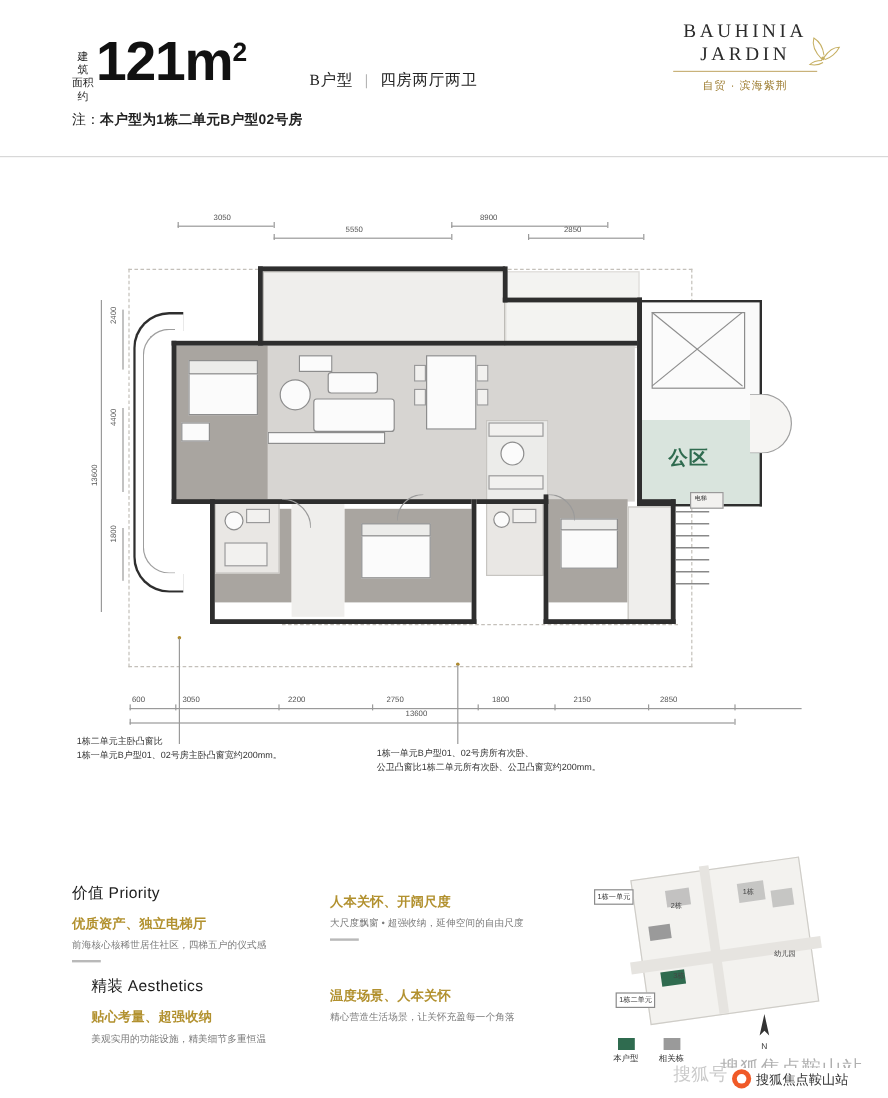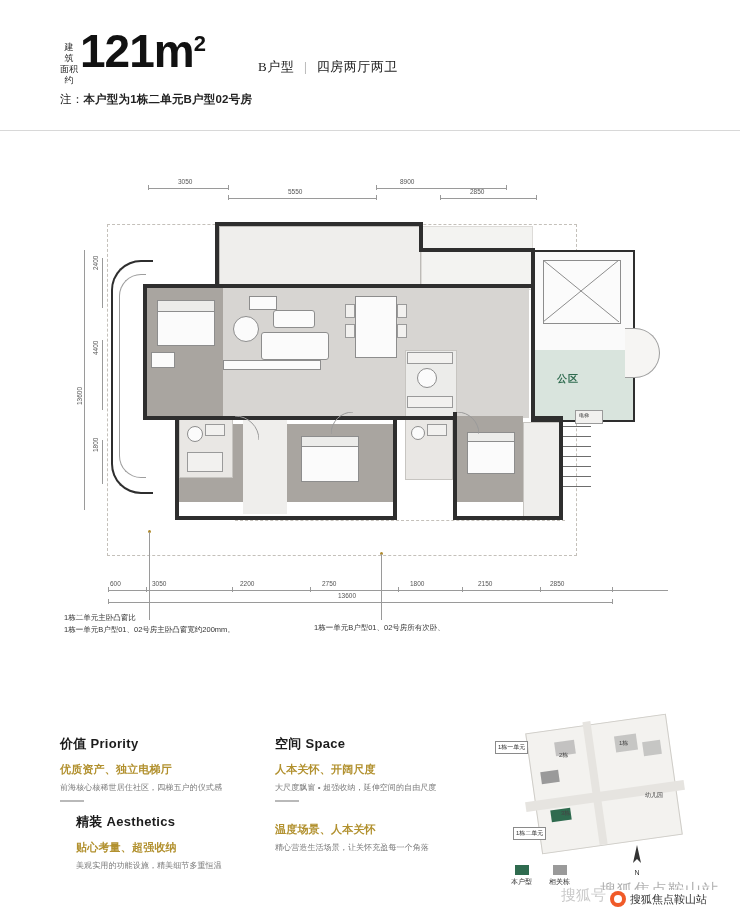--- a/index.html
+++ b/index.html
@@ -65,32 +65,32 @@
   .hatch-grey{background:#d7d5d2;}
   .hatch-dark{background:#a9a5a0;}
   .hatch-light{background:#efeeec;}
   .furn{position:absolute;border:1px solid #8d8d8d;background:#fbfbfb;}
   .furn2{position:absolute;border:1px solid #9a9a9a;background:#f2f1ef;}
   .circle{position:absolute;border:1px solid #8d8d8d;border-radius:50%;background:#fbfbfb;}
   .lbl{position:absolute;font-size:7px;color:#333;}
 
   .gongqu{
     position:absolute;
-    font-size:10px;color:#2f6b4f;font-weight:bold;letter-spacing:1px;text-align:right;
+    font-size:16px;color:#2f6b4f;font-weight:bold;letter-spacing:1px;text-align:right;
   }
 
   
   .callout{position:absolute;font-size:7.5px;color:#333;line-height:12px;}
   .calloutline{position:absolute;background:#9a9a9a;width:1px;}
   .calloutdot{position:absolute;width:3px;height:3px;border-radius:50%;background:#b08a2a;}
 
   
   .features{position:absolute;left:60px;top:735px;width:420px;}
   .feat{position:absolute;width:190px;}
-  .feat .t{font-size:13px;font-weight:bold;color:#1c1c1c;letter-spacing:.3px;}
+  .feat .t{font-size:13px;font-weight:normal;color:#1c1c1c;letter-spacing:.3px;}
   .feat .s{font-size:11px;font-weight:bold;color:#b2912f;margin-top:9px;letter-spacing:.2px;}
   .feat .d{font-size:8px;color:#7b7b7b;margin-top:5px;line-height:12px;letter-spacing:.1px;}
   .feat .rule{width:24px;height:2px;background:#b9b9b9;margin-top:6px;}
 
   
   .sitemap{position:absolute;left:495px;top:705px;width:215px;height:180px;}
   .smshape{position:absolute;background:#efeeeb;border:1px solid #cfcdc8;}
   .smroad{position:absolute;background:#e6e4e0;}
   .smtag{position:absolute;font-size:6px;color:#444;}
   .smbox{position:absolute;border:1px solid #8a8a8a;background:#fff;font-size:6px;color:#333;padding:1px 2px;}
@@ -137,20 +137,34 @@
     <div class="area-big"><span>121m</span><sup>2</sup></div>
     <div class="type-sep">
       <span>B户型</span>
       <span style="margin:0 6px;color:#999">|</span>
       <span>四房两厅两卫</span>
     </div>
     <div class="note">
       <span>注：</span><b>本户型为1栋二单元B户型02号房</b>
     </div>
 
+    <div class="logo">
+      <div class="l1">BAUHINIA</div>
+      <div class="l2">JARDIN</div>
+      <div style="width:120px;height:1px;background:#c9b27a;margin:4px auto 0"></div>
+      <div class="l3">自贸 · 滨海紫荆</div>
+      <svg class="leafmark" viewBox="0 0 40 40">
+        <g fill="none" stroke="#b3952f" stroke-width="1">
+          <path d="M20 30 C14 24 10 16 12 9 C17 12 21 18 22 26"></path>
+          <path d="M22 28 C26 22 32 18 37 18 C34 24 28 29 23 30"></path>
+          <path d="M20 31 C16 31 11 32 8 35 C13 36 18 35 21 33"></path>
+          <circle cx="21" cy="29" r="1.3" fill="#b3952f"></circle>
+        </g>
+      </svg>
+    </div>
   </div>
   <div class="hr"></div>
 
   <div class="plan">
 
     <div class="dimline" style="left:148px;top:48px;width:80px;height:1px;"></div>
     <div class="dim" style="left:178px;top:38px;">3050</div>
     <div class="tick" style="left:148px;top:45px;"></div>
     <div class="tick" style="left:228px;top:45px;"></div>
 
@@ -314,32 +328,32 @@
     <div class="calloutline" style="left:149px;top:392px;height:88px;"></div>
     <div class="callout" style="left:64px;top:472px;width:200px;">
       <div>1栋二单元主卧凸窗比</div>
       <div>1栋一单元B户型01、02号房主卧凸窗宽约200mm。</div>
     </div>
 
     <div class="calloutdot" style="left:380px;top:412px;"></div>
     <div class="calloutline" style="left:381px;top:414px;height:66px;"></div>
     <div class="callout" style="left:314px;top:482px;width:260px;">
       <div>1栋一单元B户型01、02号房所有次卧、</div>
+      <div>公卫凸窗比1栋二单元所有次卧、公卫凸窗宽约200mm。</div>
     </div>
   </div>
 
   <div class="features">
     <div class="feat" style="left:0;top:0;">
       <div class="t">价值 Priority</div>
       <div class="s">优质资产、独立电梯厅</div>
       <div class="d">前海核心核稀世居住社区，四梯五户的仪式感</div>
       <div class="rule"></div>
     </div>
     <div class="feat" style="left:215px;top:0;">
-      <div class="t">空间 Space</div>
       <div class="s">人本关怀、开阔尺度</div>
       <div class="d">大尺度飘窗 • 超强收纳，延伸空间的自由尺度</div>
       <div class="rule"></div>
     </div>
     <div class="feat" style="left:16px;top:78px;">
       <div class="t">精装 Aesthetics</div>
       <div class="s">贴心考量、超强收纳</div>
       <div class="d">美观实用的功能设施，精美细节多重恒温</div>
     </div>
     <div class="feat" style="left:215px;top:78px;">

